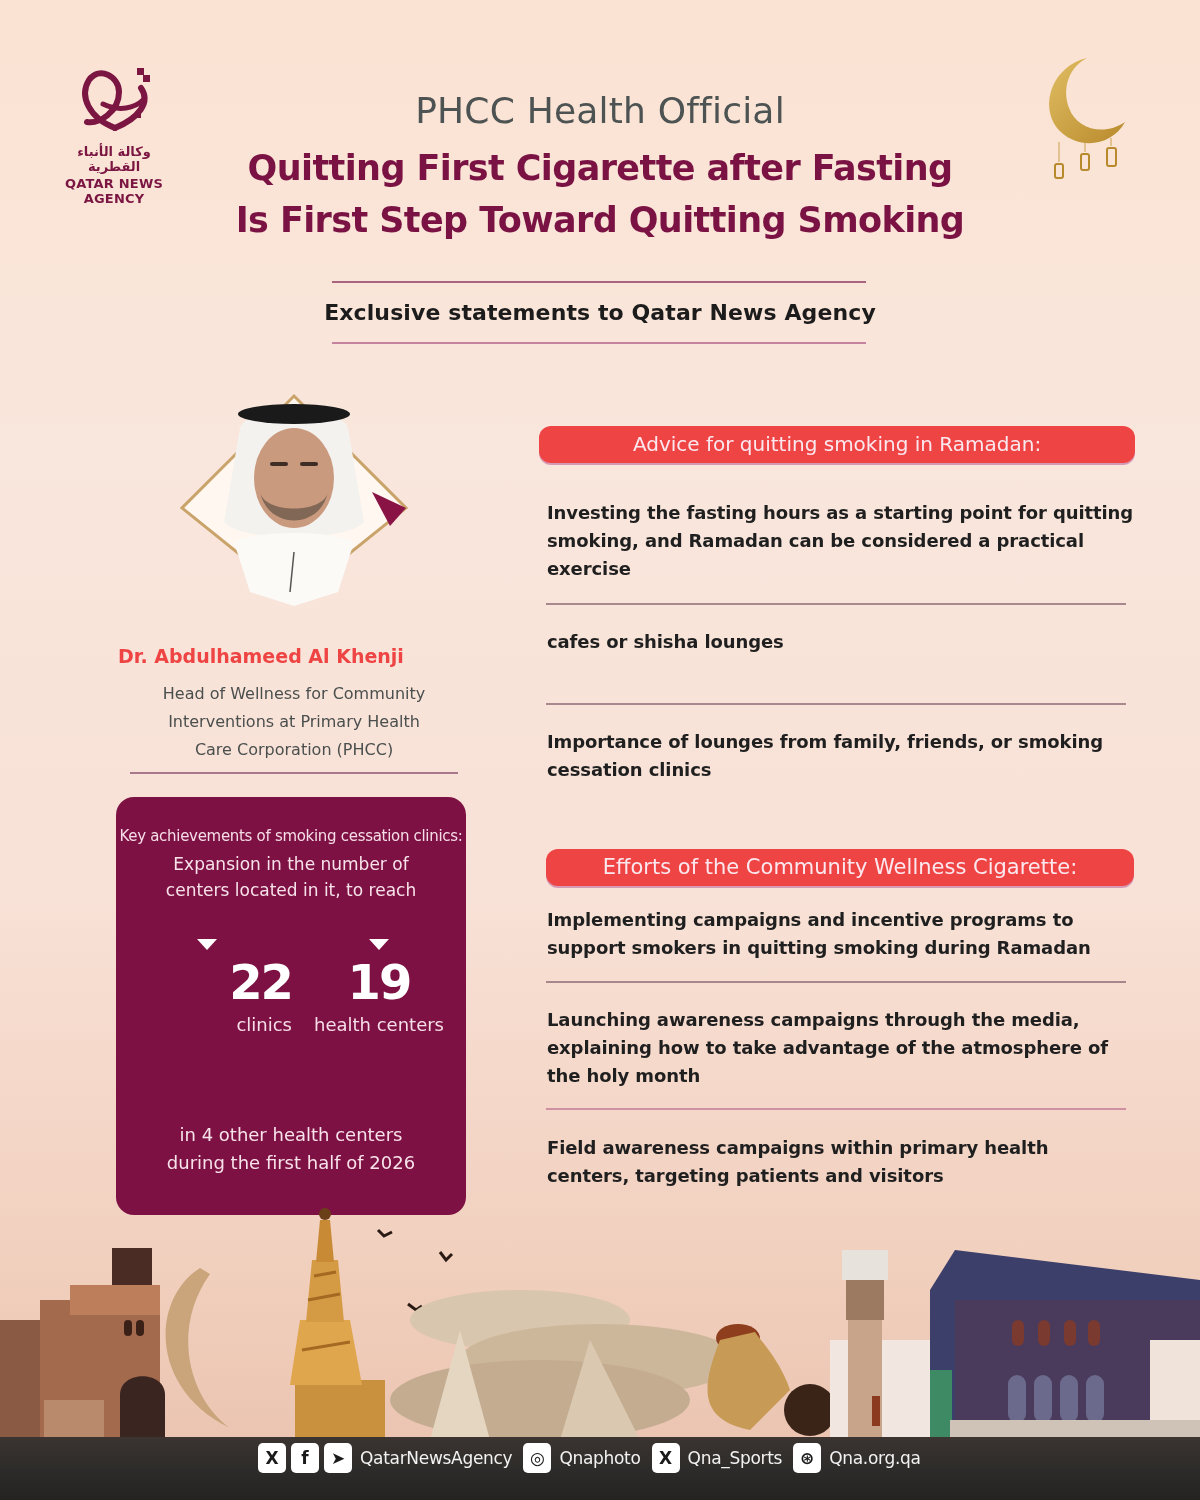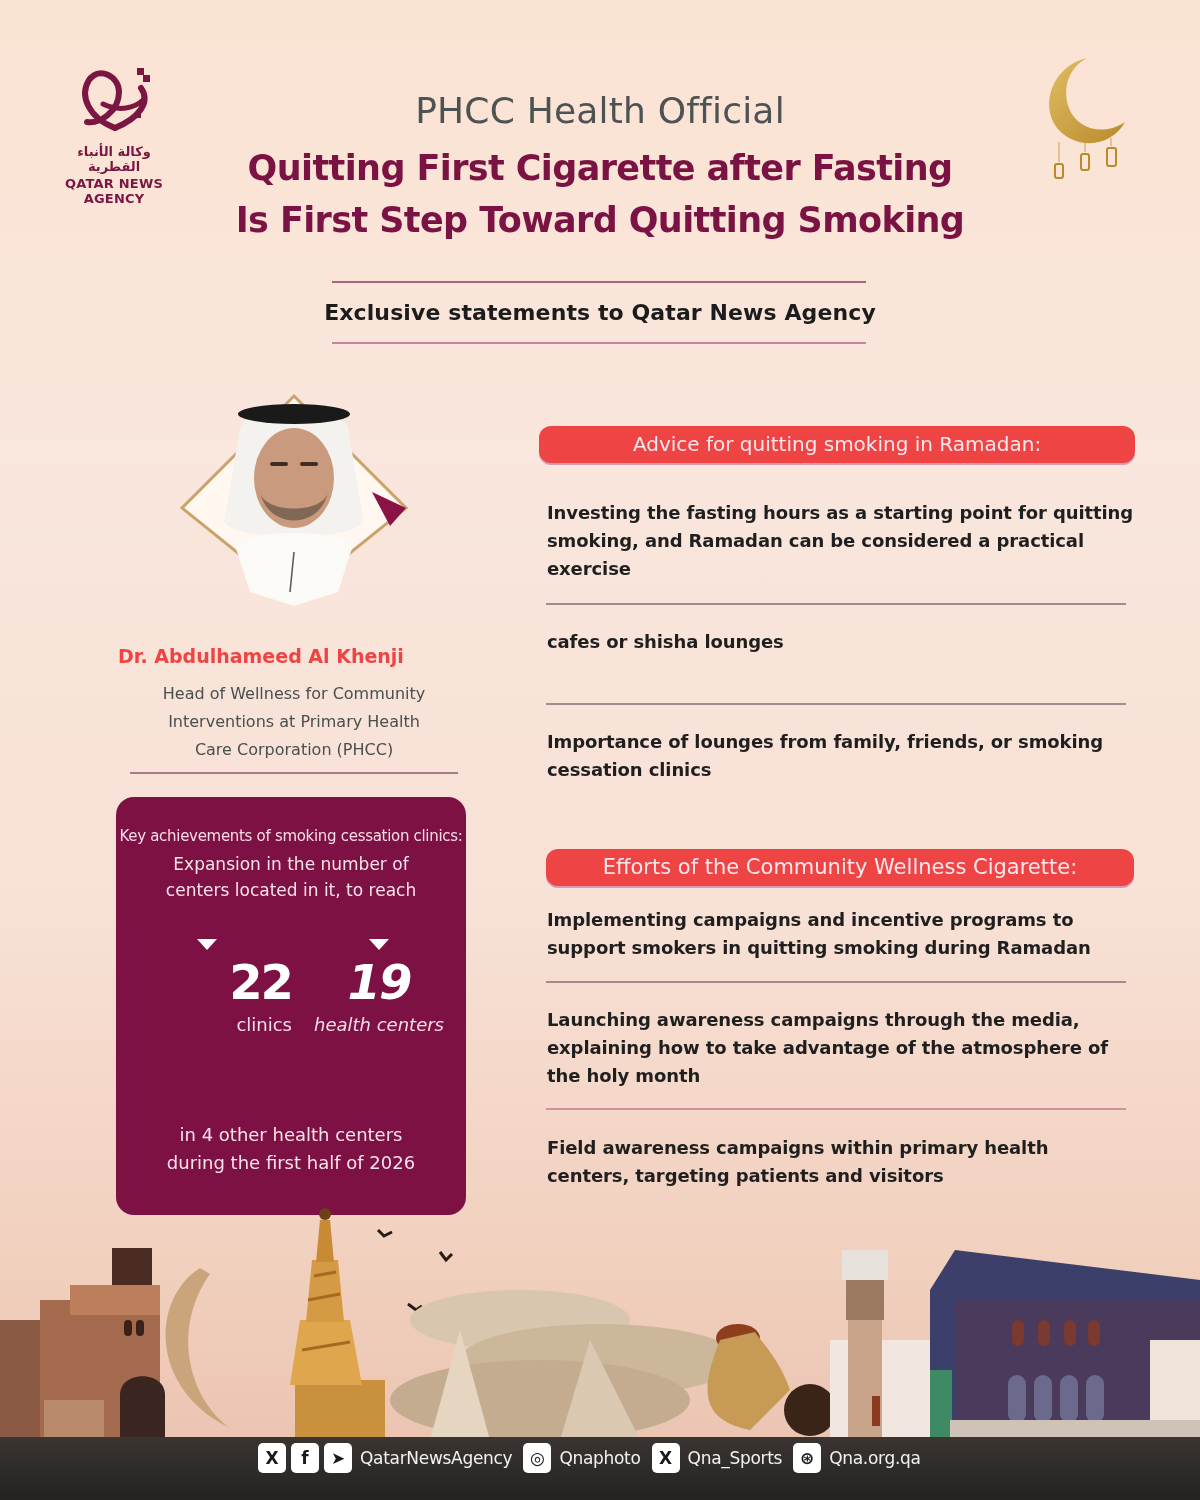--- a/index.html
+++ b/index.html
@@ -37,21 +37,21 @@
   .doc-name { left: 118px; width: 352px; top: 645px; font-size: 19px; font-weight: bold; color: #ef4444; }
   .doc-role { left: 118px; width: 352px; top: 680px; text-align: center; font-size: 16px; color: #4a4f4e; line-height: 28px; }
   .rule.doc { left: 130px; width: 328px; top: 772px; background: #a8798a; height: 1.5px; }
 
   
   .panel { left: 116px; top: 797px; width: 350px; height: 418px; background: #7d1143; border-radius: 18px; color: #fbe9ef; }
   .panel .ph { position: absolute; left: 0; width: 100%; top: 18px; text-align: center; font-size: 15px; letter-spacing: -0.3px; color: #f6dde7; margin-top: 12px; }
   .panel .pexp { position: absolute; left: 0; width: 100%; top: 54px; text-align: center; font-size: 17px; line-height: 26px; color: #f8e2ea; }
   .stat { position: absolute; top: 142px; width: 170px; text-align: center; }
   .stat.s1 { left: 6px; text-align: right; }
-  .stat.s2 { left: 178px; font-style: italic; }
+  .stat.s2 { left: 178px; }
   .tri { width: 0; height: 0; border-left: 10px solid transparent; border-right: 10px solid transparent; border-top: 11px solid #fff; margin: 0 auto; }
   .stat .num { font-size: 48px; font-weight: bold; color: #fff; line-height: 52px; margin-top: 6px; letter-spacing: -2px; }
   .stat .lbl { font-size: 18px; color: #f6dde7; margin-top: 6px; }
   .big4 { position: absolute; top: 268px; left: 0; width: 100%; text-align: center; color: #fff; }
   .big4 .n { font-size: 46px; font-weight: bold; }
   .big4 .u { font-size: 22px; color: #f6dde7; margin-left: 4px; }
   .panel .pfoot { position: absolute; top: 324px; left: 0; width: 100%; text-align: center; font-size: 18px; line-height: 28px; color: #f8e2ea; }
 
   
   .pill { background: #ef4444; color: #fbe8ef; border-radius: 12px; text-align: center; font-size: 20px; line-height: 36px; height: 37px; box-shadow: 0 2px 0 #d79ab4; }

